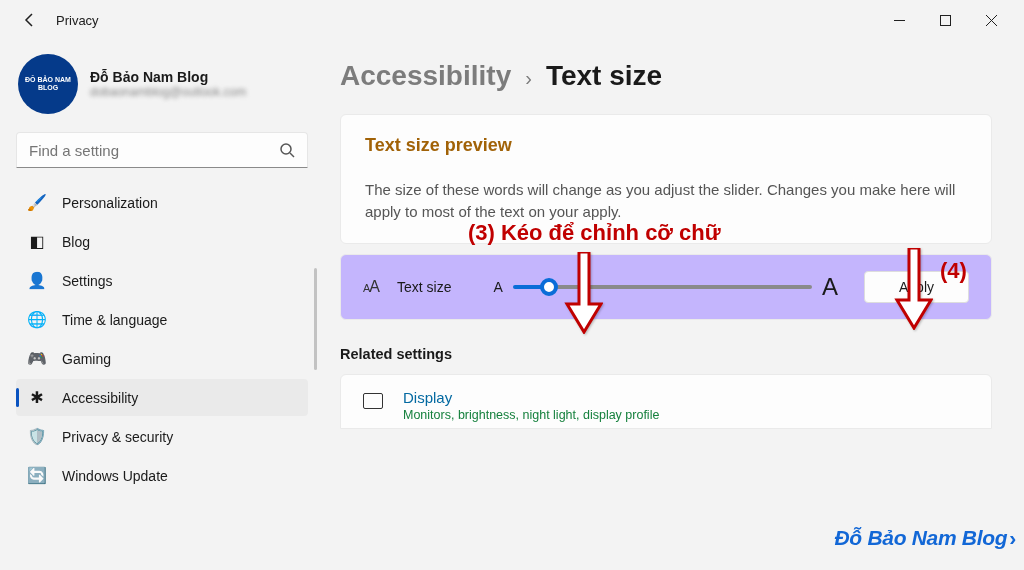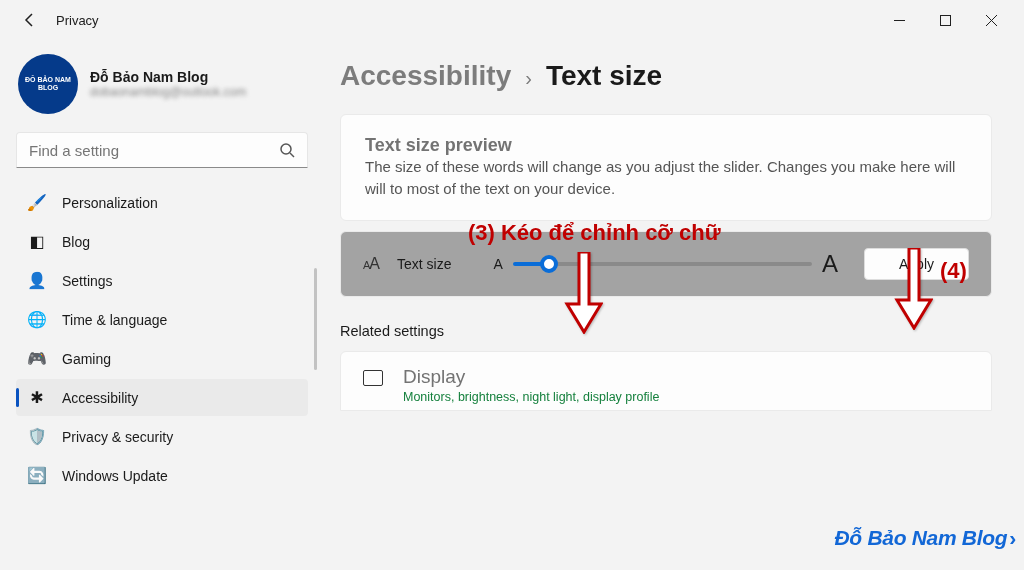--- a/index.html
+++ b/index.html
@@ -40,38 +40,38 @@
 .side-scroll { position:absolute; right:3px; top:228px; width:3px; height:102px; background:#c2c2c2; border-radius:2px; }
 
 
 .main { flex:1; padding: 20px 32px 0 20px; overflow: hidden; }
 .crumbs { display:flex; align-items:baseline; gap: 14px; margin-bottom: 22px; }
 .crumb-link { font-size: 28px; font-weight: 600; color: #7c7c7c; cursor: pointer; }
 .crumb-sep { font-size: 20px; color: #7c7c7c; }
 .crumb-cur { font-size: 28px; font-weight: 600; color: #1a1a1a; }
 
 .card { background:#fdfdfd; border:1px solid #eaeaea; border-radius:6px; padding: 20px 24px; margin-bottom: 10px; }
-.card h2 { font-size: 18px; font-weight: 600; margin-bottom: 0; color:#737373;}
+.card h2 { font-size: 18px; font-weight: 600; margin-bottom: 23px; color:#a16207;}
 .card p { font-size: 15px; color: #555; line-height: 1.45; }
 
-.slider-card { background:#a3a3a3; border:1px solid #eaeaea; border-radius:6px; padding: 16px 22px; display:flex; align-items:center; gap: 18px; margin-bottom: 26px; }
+.slider-card { background:#c4b5fd; border:1px solid #eaeaea; border-radius:6px; padding: 16px 22px; display:flex; align-items:center; gap: 18px; margin-bottom: 26px; }
 .aa-icon { font-size:16px; color:#333; letter-spacing: -1px; }
 .aa-icon .small { font-size:11px; }
 .slider-label { font-size:14px; color:#1a1a1a; margin-right: 24px; }
 .a-min { font-size:14px; color:#1a1a1a; }
 .a-max { font-size:24px; color:#1a1a1a; }
 .slider { flex:1; display:flex; align-items:center; gap:10px; }
 .track { flex:1; height:4px; border-radius:2px; background: linear-gradient(to right, #0a6dd8 0%, #0a6dd8 12%, #8a8a8a 12%, #8a8a8a 100%); position:relative; }
 .thumb { position:absolute; left:12%; top:50%; transform:translate(-50%,-50%); width:18px; height:18px; border-radius:50%; background:#fff; border:4px solid #0a6dd8; }
 .apply { border:1px solid #ddd; background:#fdfdfd; border-radius:4px; padding: 7px 34px; font-size:14px; color:#1a1a1a; cursor:pointer; margin-left:8px; }
 
-.related-h { font-size:14.5px; font-weight:400; color:#1a1a1a; margin-bottom: 12px; }
+.related-h { font-size:14.5px; font-weight:700; color:#1a1a1a; margin-bottom: 12px; }
 .rel-card { background:#fdfdfd; border:1px solid #eaeaea; border-radius:6px 6px 0 0; padding: 14px 22px 6px; display:flex; align-items:flex-start; gap: 20px; }
 .rel-icon { width:20px; height:16px; border:1.6px solid #333; border-radius:2px; margin-top:4px; }
-.rel-text .t { font-size:19px; color:#737373; }
+.rel-text .t { font-size:15px; color:#0369a1; }
 .rel-text .s { font-size:12.5px; color:#15803d; margin-top:2px; }
 
 
 .overlay { position:absolute; pointer-events:none; }
 .anno3 { left: 468px; top: 220px; color:#c00000; font-size:22px; font-weight:700; display:flex; align-items:center; gap:6px; }
 .arrow3 { position:absolute; left: 563px; top: 252px; }
 .arrow4 { position:absolute; left: 893px; top: 248px; }
 .anno4 { position:absolute; left: 940px; top: 258px; color:#c00000; font-size:22px; font-weight:700; }
 .arrow-svg { filter: drop-shadow(1px 1px 1px rgba(0,0,0,0.25)); }
 
@@ -167,21 +167,21 @@
 
   <main class="main">
     <div class="crumbs">
       <span class="crumb-link">Accessibility</span>
       <span class="crumb-sep">›</span>
       <span class="crumb-cur">Text size</span>
     </div>
 
     <section class="card">
       <h2>Text size preview</h2>
-      <p>The size of these words will change as you adjust the slider. Changes you make here will will to most of the text on your device.</p>
+      <p>The size of these words will change as you adjust the slider. Changes you make here will apply to most of the text on your apply.</p>
     </section>
 
     <section class="slider-card">
       <span class="aa-icon"><span class="small">A</span>A</span>
       <span class="slider-label">Text size</span>
       <div class="slider">
         <span class="a-min">A</span>
         <div class="track">
           <div class="thumb"></div>
         </div>

